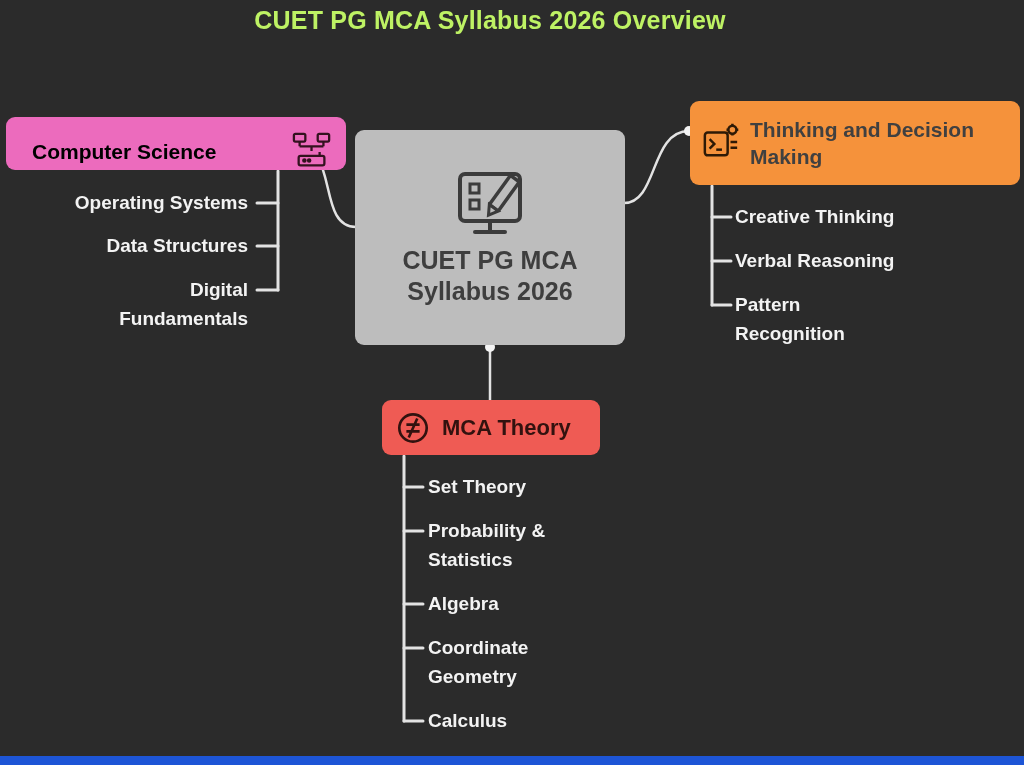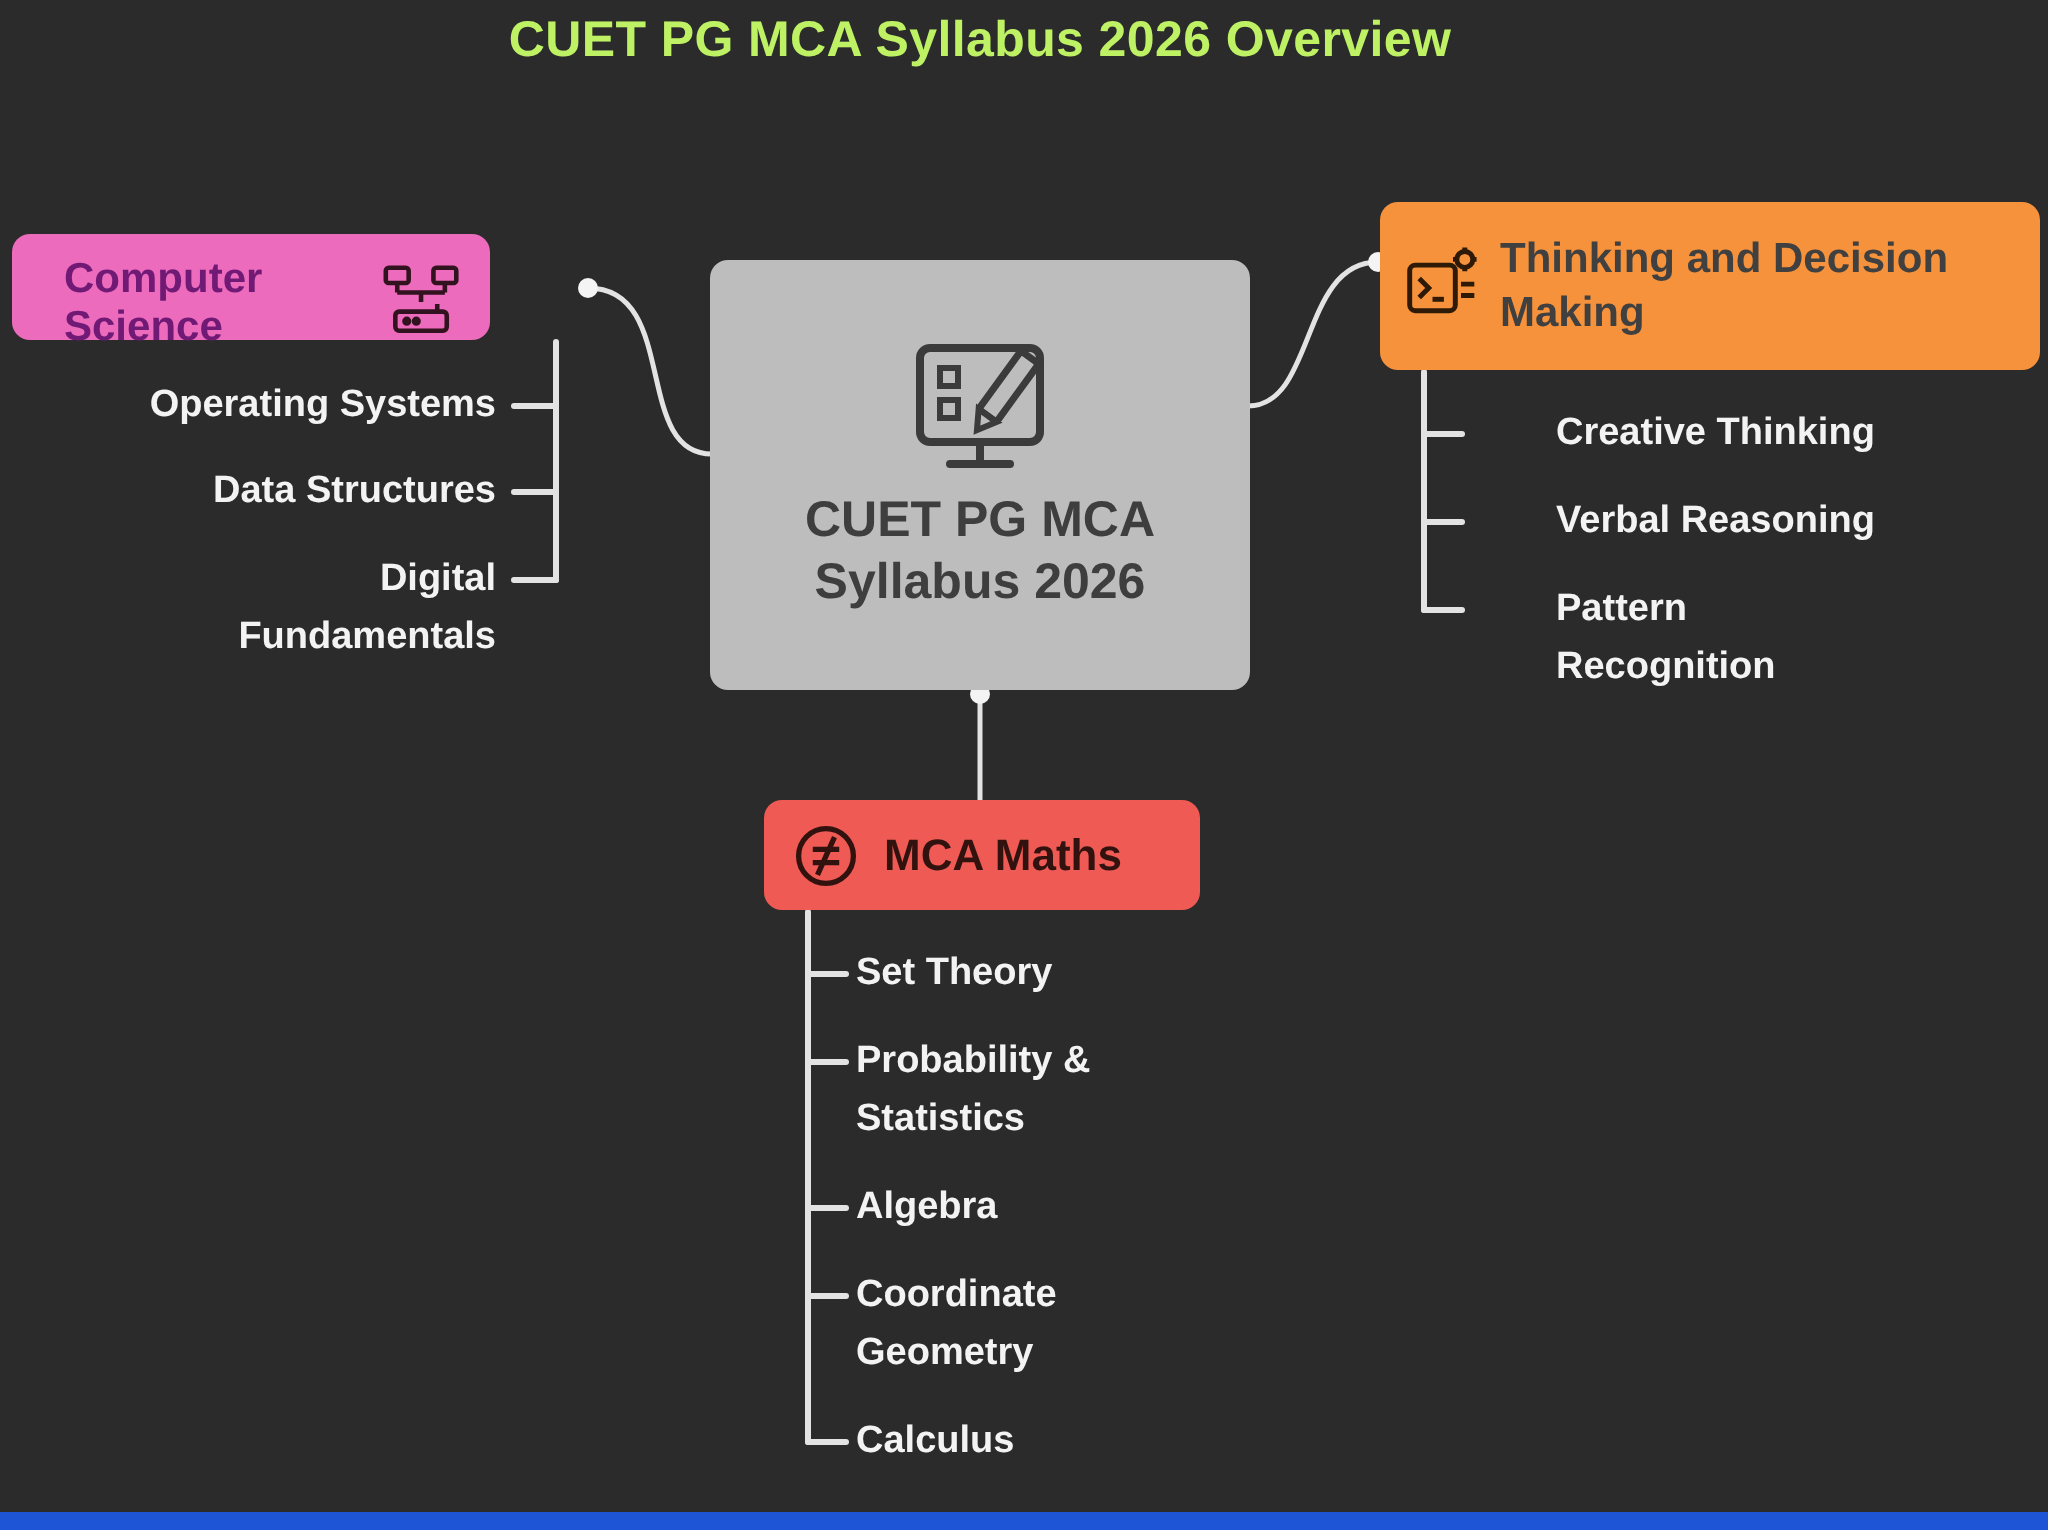--- a/index.html
+++ b/index.html
@@ -15,24 +15,24 @@
     text-align:center;color:#bef264;
     font-size:25px;font-weight:700;margin:0;letter-spacing:.2px;
   }
   svg.connectors{position:absolute;left:0;top:0;width:1024px;height:765px;}
   .node{
     position:absolute;display:flex;align-items:center;
     border-radius:9px;font-weight:700;box-sizing:border-box;
   }
   .node .nlabel{white-space:pre-line;}
   .node-pink{
-    left:6px;top:117px;width:239px;height:53px;
+    left:6px;top:117px;width:340px;height:53px;
     background:var(--pink,#ec6bbd);
     padding:16px 12px 0 26px;justify-content:space-between;
-    color:#701a75;font-size:21px;
+    color:#000000;font-size:21px;
   }
   .node-orange{
     left:690px;top:101px;width:330px;height:84px;
     background:var(--orange,#f5923b);
     padding:0 10px 0 12px;gap:10px;
     color:#404040;font-size:21px;line-height:27px;
   }
   .node-red{
     left:382px;top:400px;width:218px;height:55px;
     background:var(--red,#ef5b54);
@@ -47,21 +47,21 @@
   }
   .node-center .nlabel{
     font-size:25px;line-height:31px;text-align:center;
   }
   .child{
     position:absolute;color:var(--text-light,#f3f3f3);
     font-weight:700;font-size:19px;line-height:29px;
     white-space:pre-line;
   }
   .child.cleft{right:776px;text-align:right;margin-left:47px;}
-  .child.cright{left:778px;}
+  .child.cright{left:735px;}
   .child.cbottom{left:428px;}
   .bottom-bar{
     position:absolute;left:0;bottom:0;width:1024px;height:9px;
     background:var(--accent-blue,#1d55d6);
   }
   .icon svg{display:block;}
 </style>
 </head>
 <body>
 
@@ -155,21 +155,21 @@
 Making</span>
   </div>
 
   <div class="node node-red">
     <span class="icon">
       <svg width="34" height="34" viewBox="0 0 36 36" fill="none" stroke="#32120f" stroke-width="2.8">
         <circle cx="18" cy="18" r="14.5"></circle>
         <path d="M11,14.5 L25,14.5 M11,21.5 L25,21.5 M22.5,8 L13.5,28"></path>
       </svg>
     </span>
-    <span class="nlabel">MCA Maths</span>
+    <span class="nlabel">MCA Theory</span>
   </div>
 
   <div class="child cleft" style="top:188px">Operating Systems</div>
   <div class="child cleft" style="top:231px">Data Structures</div>
   <div class="child cleft" style="top:275px">Digital
 Fundamentals</div>
 
   <div class="child cright" style="top:202px">Creative Thinking</div>
   <div class="child cright" style="top:246px">Verbal Reasoning</div>
   <div class="child cright" style="top:290px">Pattern

